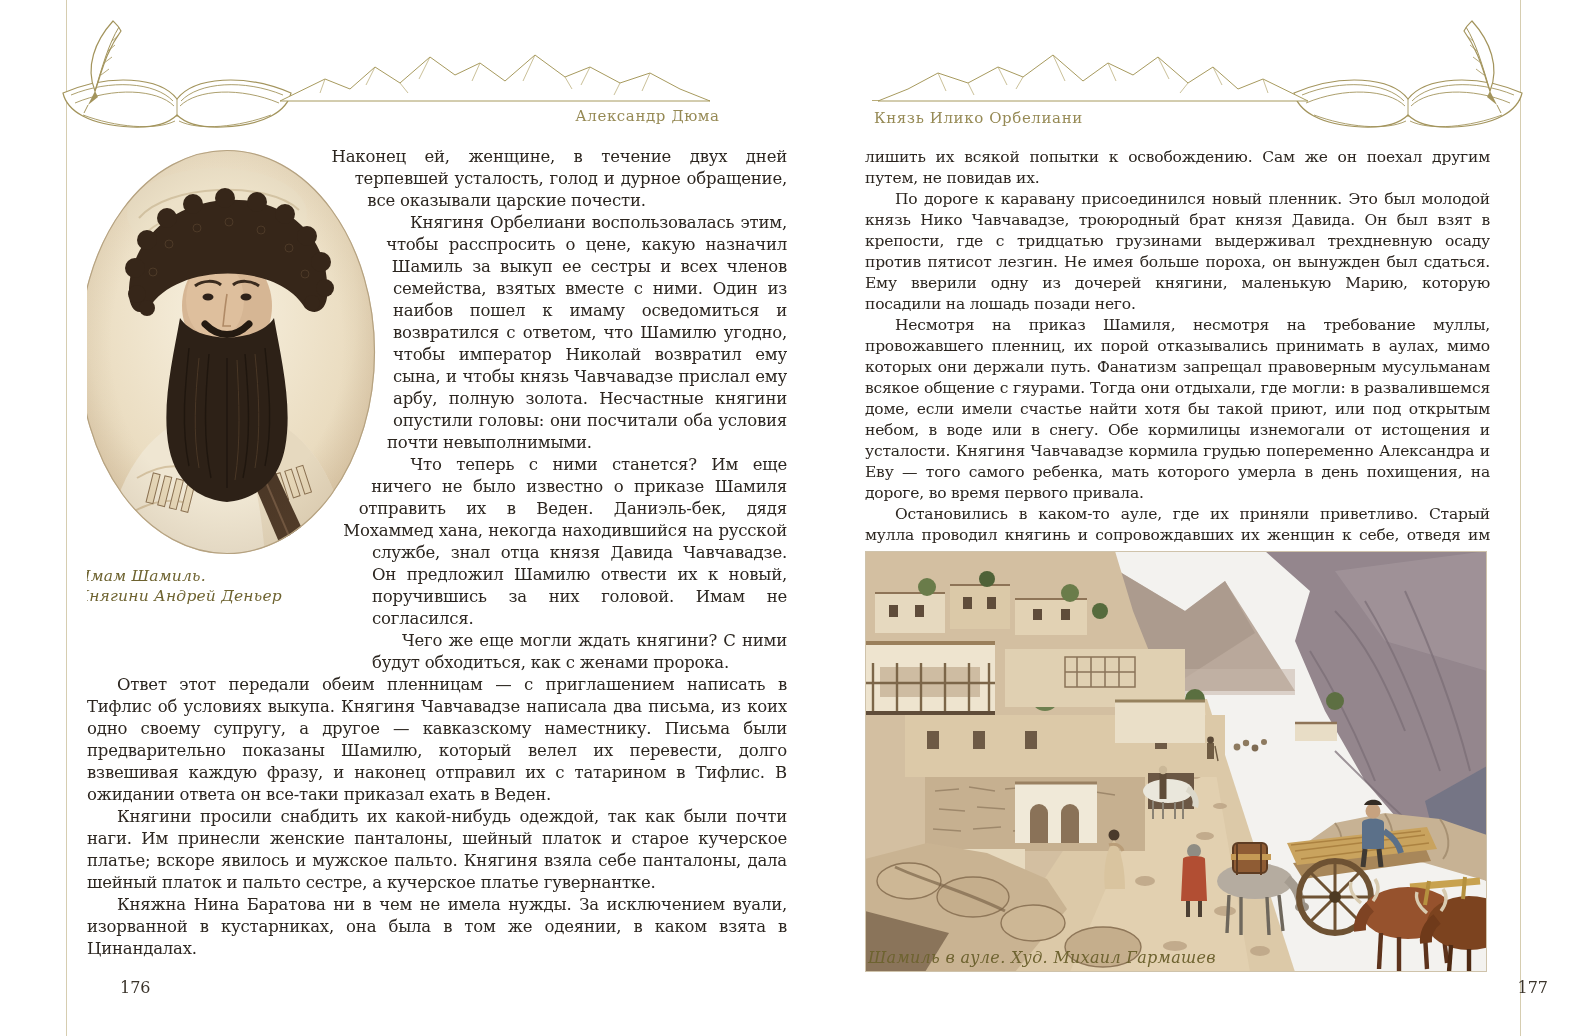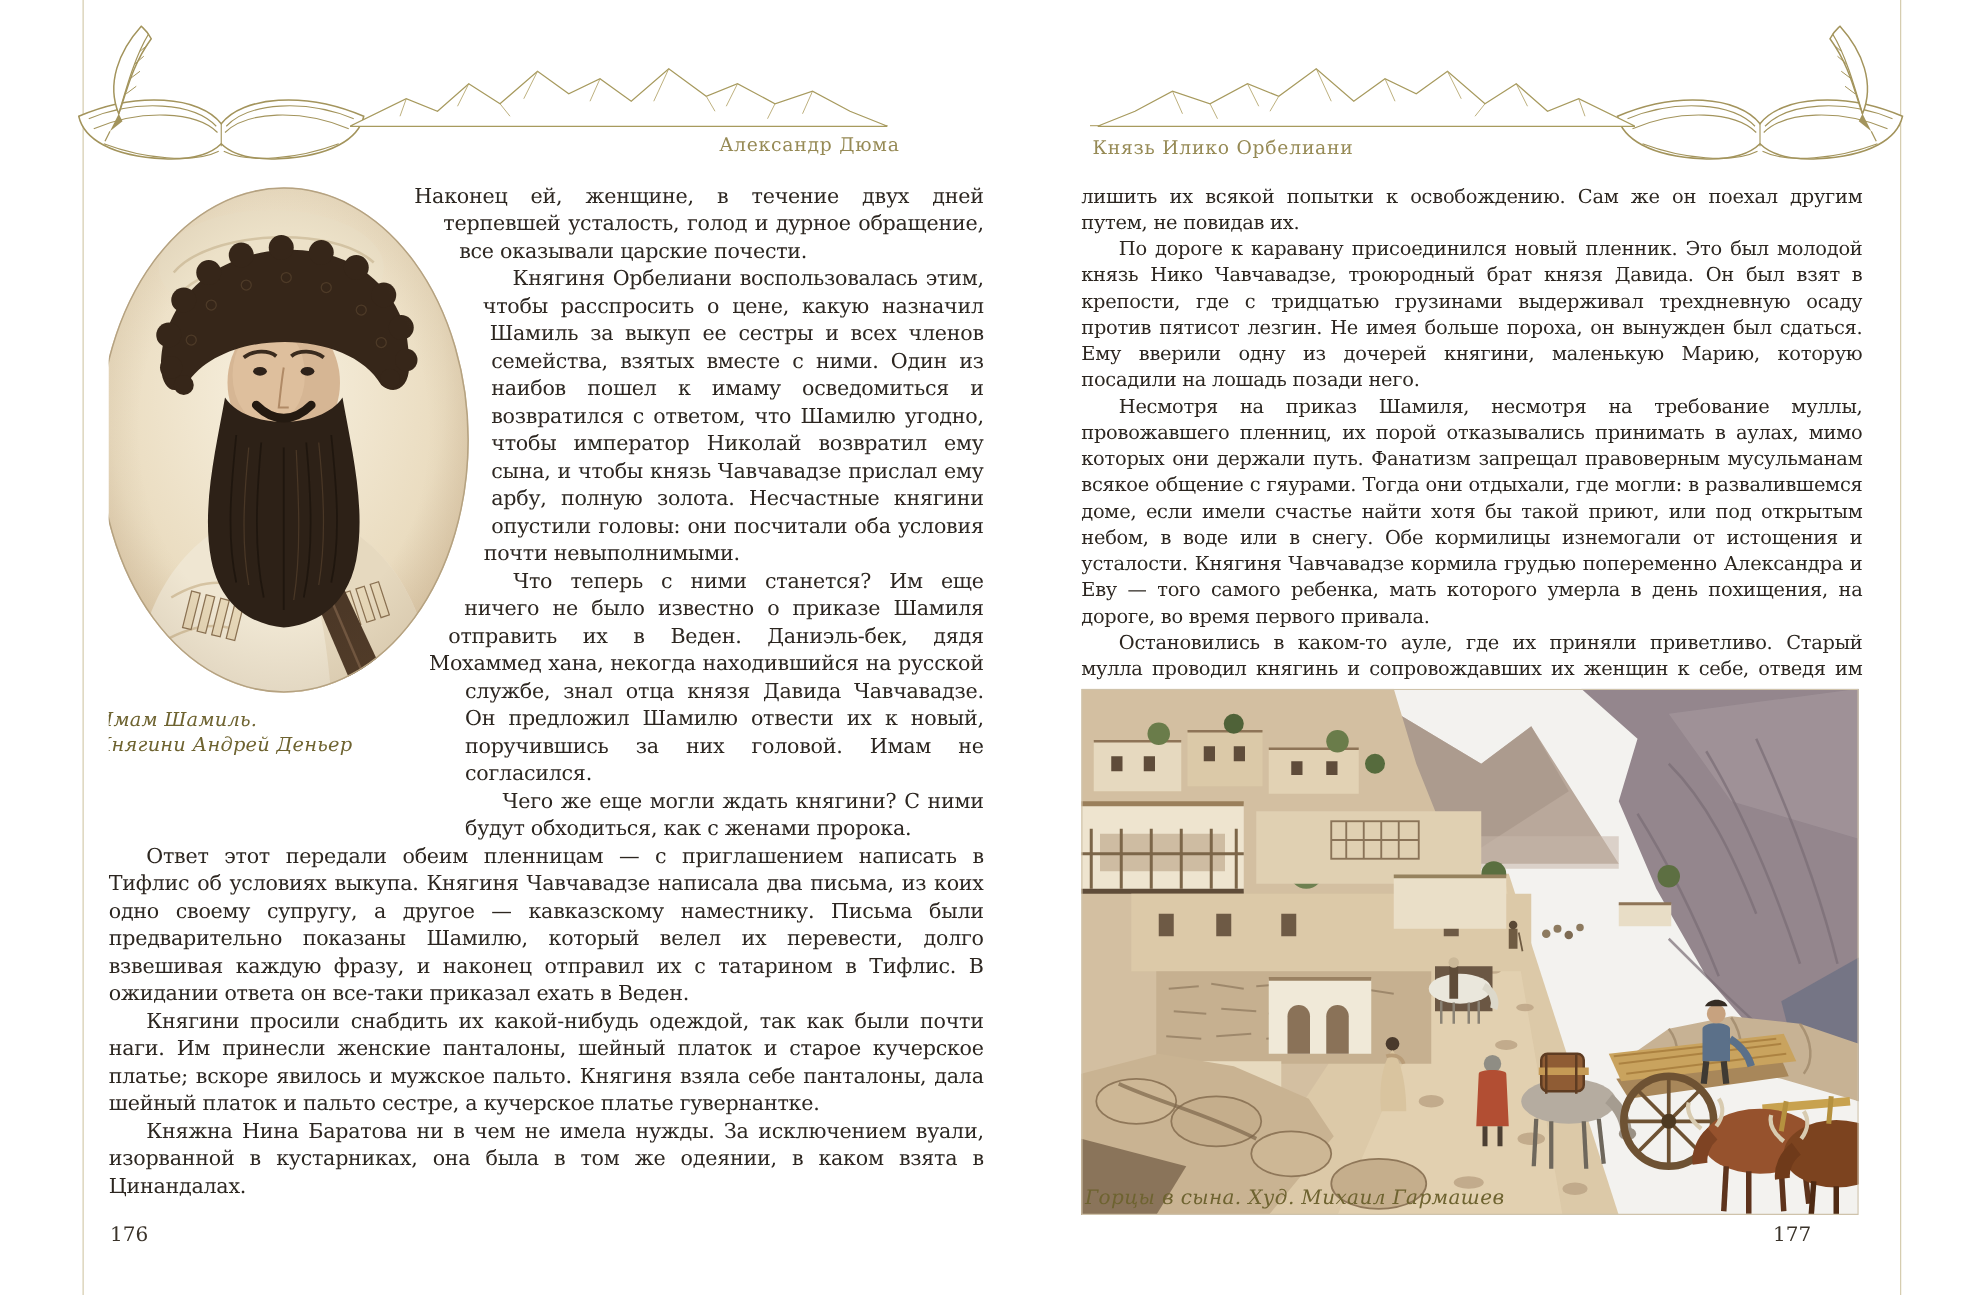--- a/index.html
+++ b/index.html
@@ -21,22 +21,22 @@
   .page-right{left:865px;top:147px;width:625px;height:400px;overflow:hidden;
               font-size:15.5px;line-height:21px;letter-spacing:-0.2px;}
   .portrait-block{float:left;width:302px;height:508px;margin:2px 14px 4px -10px;
     shape-outside:polygon(0px 0px,160px 0px,215px 14px,255px 48px,282px 95px,296px 150px,300px 205px,294px 260px,278px 315px,252px 360px,216px 395px,170px 412px,272px 415px,272px 508px,0px 508px);
     shape-margin:13px;}
   .portrait-caption{margin-top:4px;width:286px;text-align:left;font-style:italic;
                     font-size:15.5px;line-height:20px;color:#6e6330;letter-spacing:.2px;text-indent:0;}
   .painting{position:absolute;left:865px;top:551px;z-index:1;}
   .painting-caption{position:absolute;left:868px;top:948px;width:600px;font-style:italic;
                     font-size:16px;color:#6e6330;letter-spacing:.3px;z-index:2;}
-  .page-num{position:absolute;top:978px;font-size:16px;color:#3a332a;z-index:2;}
-  .page-num.l{left:88px;} .page-num.r{left:1349px;width:100px;text-align:right;}
+  .page-num{position:absolute;top:978px;font-size:16px;color:#3a332a;z-index:2;margin-left:32px;}
+  .page-num.l{left:88px;} .page-num.r{left:1416px;width:100px;text-align:right;}
 </style>
 </head>
 <body>
 
 <div class="spread">
 
   <div class="edge-line l"></div>
   <div class="edge-line r"></div>
   <div class="header-rule l"></div>
   <div class="header-rule r"></div>
@@ -491,18 +491,18 @@
       </g>
       <g stroke="#4e2a13" stroke-width="4.4">
           <path d="M586,394 L584,421"></path>
           <path d="M604,398 L604,421"></path>
         </g>
       <path d="M564,330 L560,354 M600,326 L598,348" stroke="#b5913f" stroke-width="4"></path>
     </g>
     <rect x="0.5" y="0.5" width="621" height="420" fill="none" stroke="#cfc3ab" stroke-width="1"></rect>
   </svg>
 
-  <div class="painting-caption">Горцы в сына. Худ. Михаил Гармашев</div>
+  <div class="painting-caption">Шамиль в ауле. Худ. Михаил Гармашев</div>
 
   <div class="page-num l">176</div>
   <div class="page-num r">177</div>
 
 </div>
 
 </body></html>

